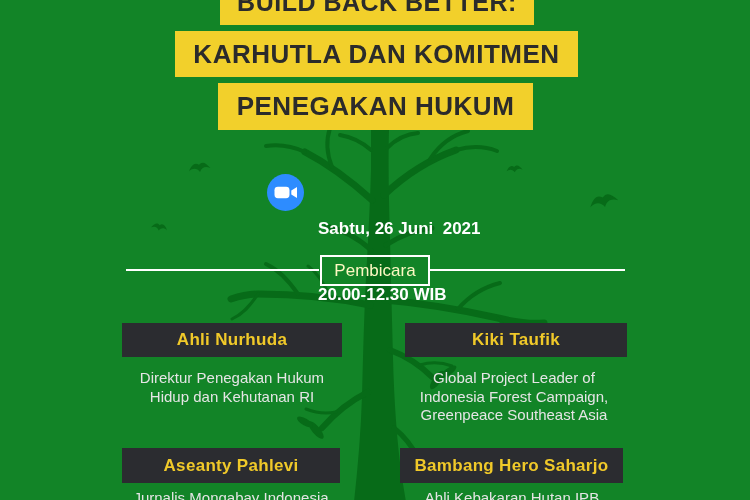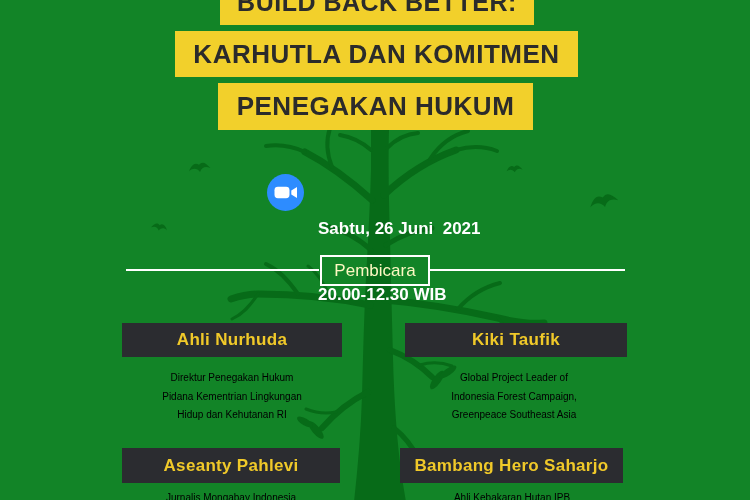--- a/index.html
+++ b/index.html
@@ -31,21 +31,21 @@
   }
   .namebox{
     position:absolute;background:#2B2C30;color:#F0C929;font-weight:bold;font-size:17px;
     display:flex;align-items:center;justify-content:center;letter-spacing:.3px;white-space:nowrap;
   }
   .n1{left:122px;top:323px;width:220px;height:34px;}
   .n2{left:405px;top:323px;width:222px;height:34px;}
   .n3{left:122px;top:448px;width:218px;height:35px;}
   .n4{left:400px;top:448px;width:223px;height:35px;}
   .desc{
-    position:absolute;color:#000000;font-size:10px;line-height:18.5px;
+    position:absolute;color:#e5e5e5;font-size:15px;line-height:18.5px;
     text-align:center;width:250px;
   }
   .d1{left:107px;top:369px;}
   .d2{left:389px;top:369px;}
   .d3{left:106px;top:489px;}
   .d4{left:387px;top:489px;}
 </style>
 </head>
 <body>
 
@@ -119,21 +119,20 @@
   <div class="section-box">
     <span>Pembicara</span>
   </div>
   <div class="divider dr"></div>
 
   <div class="namebox n1">
     <span>Ahli Nurhuda</span>
   </div>
   <div class="desc d1">
     <div>Direktur Penegakan Hukum</div>
-    <div>Pidana Kementrian Lingkungan</div>
     <div>Hidup dan Kehutanan RI</div>
   </div>
 
   <div class="namebox n2">
     <span>Kiki Taufik</span>
   </div>
   <div class="desc d2">
     <div>Global Project Leader of</div>
     <div>Indonesia Forest Campaign,</div>
     <div>Greenpeace Southeast Asia</div>

